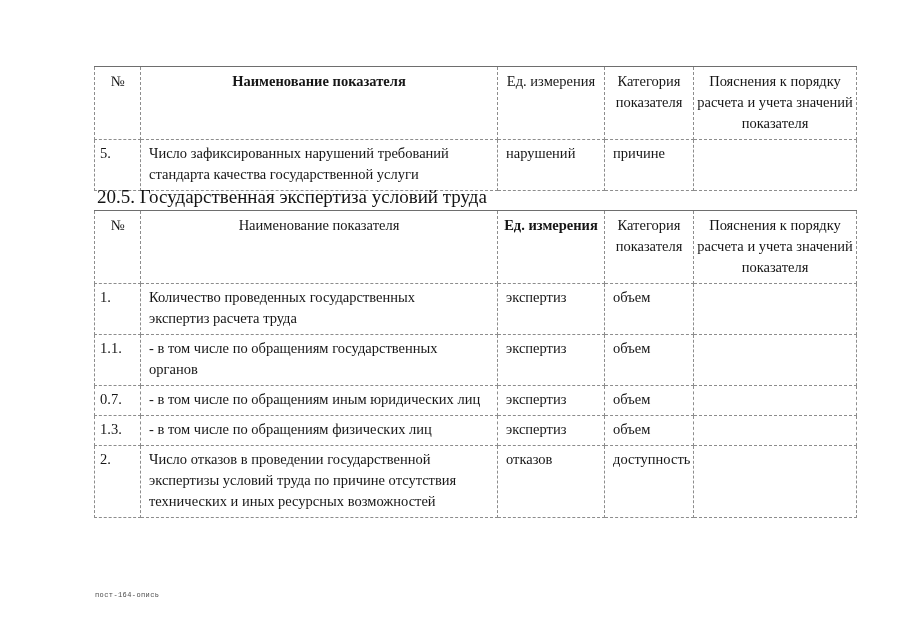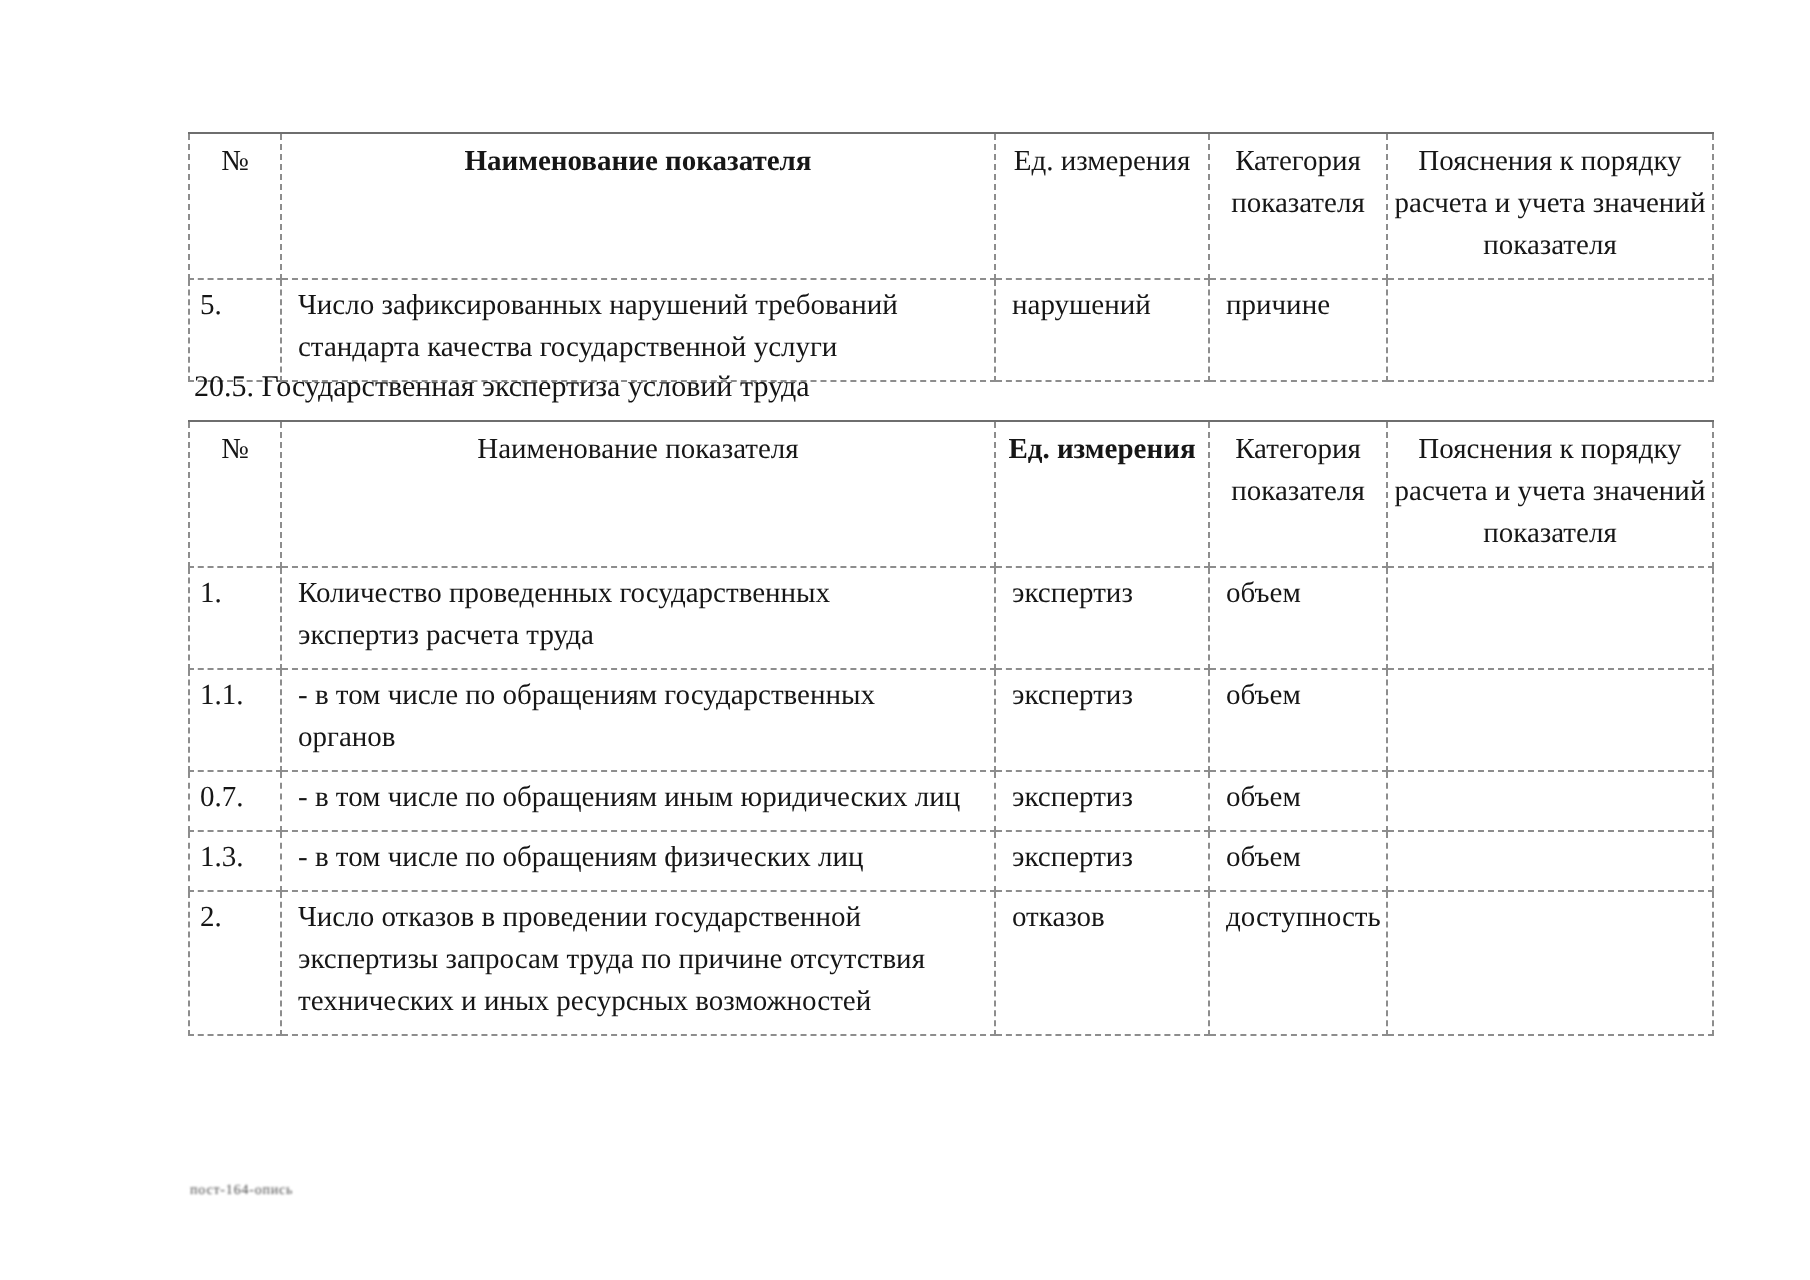--- a/index.html
+++ b/index.html
@@ -40,32 +40,32 @@
   }
   table.ind th.hbold { font-weight: bold; }
   table.ind td { padding: 3px 8px 5px 8px; }
   td.cell-num  { padding-left: 5px !important; }
   tr.r-tall td { height: 48px; }
   tr.r-tall3 td { height: 66px; }
 
   .section-title {
     position: absolute;
     left: 97px; top: 186px;
-    font-size: 15px;
+    font-size: 19px;
     color: #141414;
     white-space: nowrap;
   }
   .footer-stamp {
     position: absolute;
     left: 95px; top: 591px;
     font-size: 7px;
     color: #4c4c4c;
     letter-spacing: 0.4px;
     filter: blur(0.4px);
-    font-family: Liberation Serif, serif;
+    font-family: Liberation Mono, monospace;
   }
   
   #table-main { border-bottom: 1px dotted #b5b5b5; }
 </style>
 </head>
 <body>
 
 <div class="page">
 
   <table class="ind" id="table-top">
@@ -149,21 +149,21 @@
       <tr>
         <td class="cell-num">1.3.</td>
         <td>- в том числе по обращениям физических лиц</td>
         <td>экспертиз</td>
         <td>объем</td>
         <td></td>
       </tr>
       <tr class="r-tall3">
         <td class="cell-num">2.</td>
         <td>Число отказов в проведении государственной
-экспертизы запросам труда по причине отсутствия
+экспертизы условий труда по причине отсутствия
 технических и иных ресурсных возможностей</td>
         <td>отказов</td>
         <td>доступность</td>
         <td></td>
       </tr>
     </tbody>
   </table>
 
   <div class="footer-stamp">пост-164-опись</div>
 

